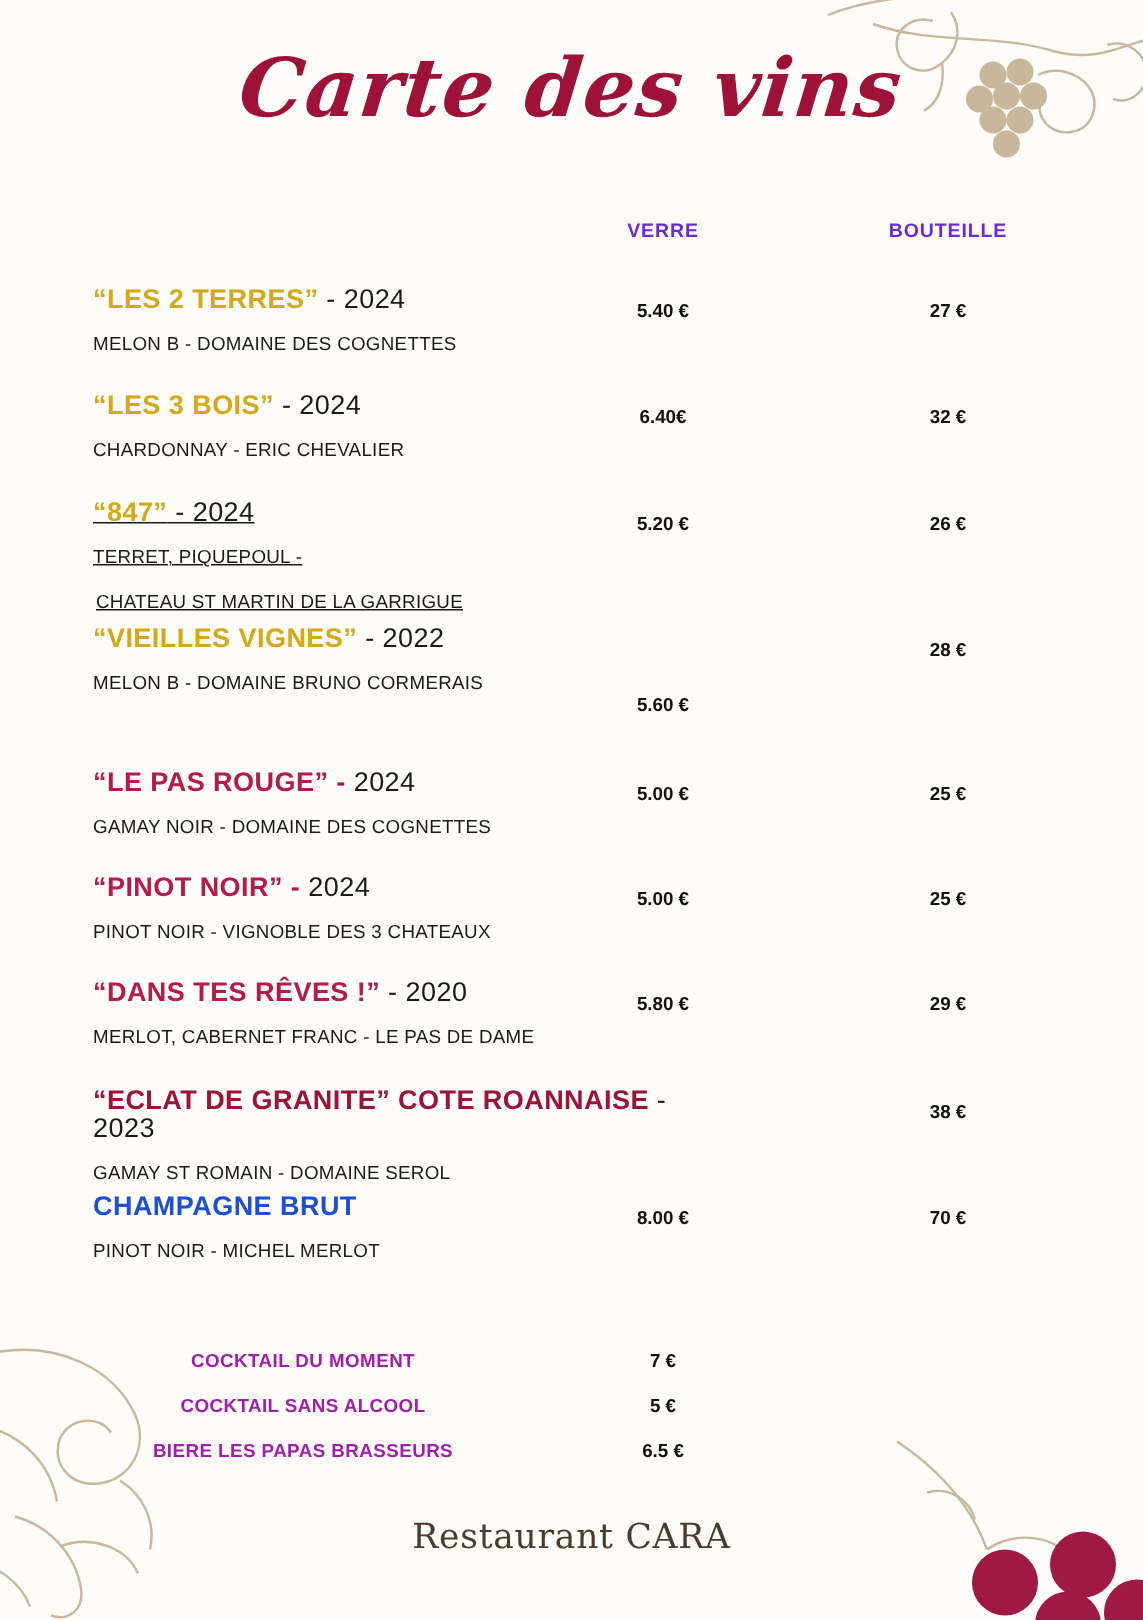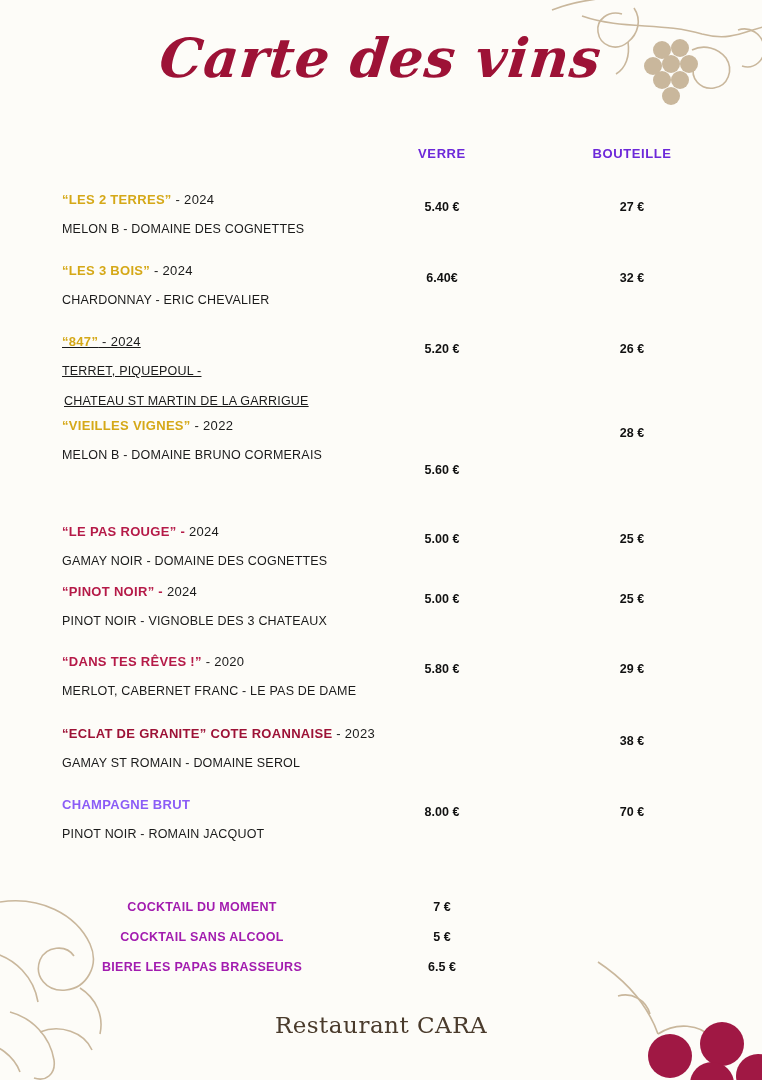--- a/index.html
+++ b/index.html
@@ -73,33 +73,33 @@
   .wine-row {
     position: relative;
     width: 762px;
   }
   .wine-text {
     position: absolute;
     left: 62px;
     width: 330px;
   }
   .wine-name {
-    font-size: 13px;
+    font-size: 18px;
     font-weight: bold;
     letter-spacing: 0.3px;
     line-height: 19px;
   }
   .wine-name .vintage {
     font-weight: normal;
     color: #1a1a1a;
   }
   .name-gold { color: #d5a818; }
   .name-red  { color: #b51a48; }
   .name-plum { color: #9d1236; }
-  .name-amber{ color: #8b5cf6; }
+  .name-amber{ color: #1d4ed8; }
 
   .wine-desc {
     font-size: 12.5px;
     color: #1a1a1a;
     line-height: 19px;
     letter-spacing: 0.2px;
     margin-top: 11px;
   }
   .price {
     position: absolute;
@@ -249,21 +249,21 @@
       <div class="price bottle" style="top: 10px;">26 €</div>
     </div>
     <div class="wine-row" style="position: absolute; top: 226px; left: 0px; height: 44px;">
       <div class="wine-text" style="width: 340px;">
         <div class="wine-name name-gold">“VIEILLES VIGNES”<span class="vintage"> - 2022</span></div>
         <div class="wine-desc">MELON B - DOMAINE BRUNO CORMERAIS</div>
       </div>
       <div class="price glass" style="top: 10px; margin-top: 37px;">5.60 €</div>
       <div class="price bottle" style="top: 10px;">28 €</div>
     </div>
-    <div class="wine-row" style="position: absolute; top: 332px; left: 0px; height: 44px;">
+    <div class="wine-row" style="position: absolute; top: 322px; left: 0px; height: 44px;">
       <div class="wine-text" style="width: 340px;">
         <div class="wine-name name-red">“LE PAS ROUGE” -<span class="vintage"> 2024</span></div>
         <div class="wine-desc">GAMAY NOIR - DOMAINE DES COGNETTES</div>
       </div>
       <div class="price glass" style="top: 10px;">5.00 €</div>
       <div class="price bottle" style="top: 10px;">25 €</div>
     </div>
     <div class="wine-row" style="position: absolute; top: 392px; left: 0px; height: 44px;">
       <div class="wine-text" style="width: 340px;">
         <div class="wine-name name-red">“PINOT NOIR” -<span class="vintage"> 2024</span></div>
@@ -284,21 +284,21 @@
       <div class="wine-text" style="width: 400px;">
         <div class="wine-name name-plum">“ECLAT DE GRANITE” COTE ROANNAISE<span class="vintage"> - 2023</span></div>
         <div class="wine-desc">GAMAY ST ROMAIN - DOMAINE SEROL</div>
       </div>
       <div class="price glass" style="top: 10px;"></div>
       <div class="price bottle" style="top: 10px;">38 €</div>
     </div>
     <div class="wine-row" style="position: absolute; top: 605px; left: 0px; height: 44px;">
       <div class="wine-text" style="width: 340px;">
         <div class="wine-name name-amber">CHAMPAGNE BRUT</div>
-        <div class="wine-desc">PINOT NOIR - ROMAIN JACQUOT</div>
+        <div class="wine-desc">PINOT NOIR - MICHEL MERLOT</div>
       </div>
       <div class="price glass" style="top: 10px;">8.00 €</div>
       <div class="price bottle" style="top: 10px;">70 €</div>
     </div>
   </div>
 
 <div class="extras">
     <div class="extra-row">
       <div class="extra-label">COCKTAIL DU MOMENT</div>
       <div class="extra-price">7 €</div>

